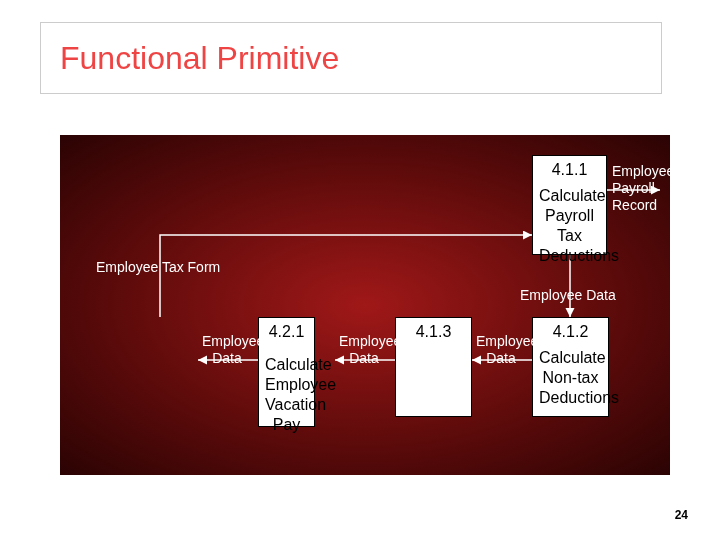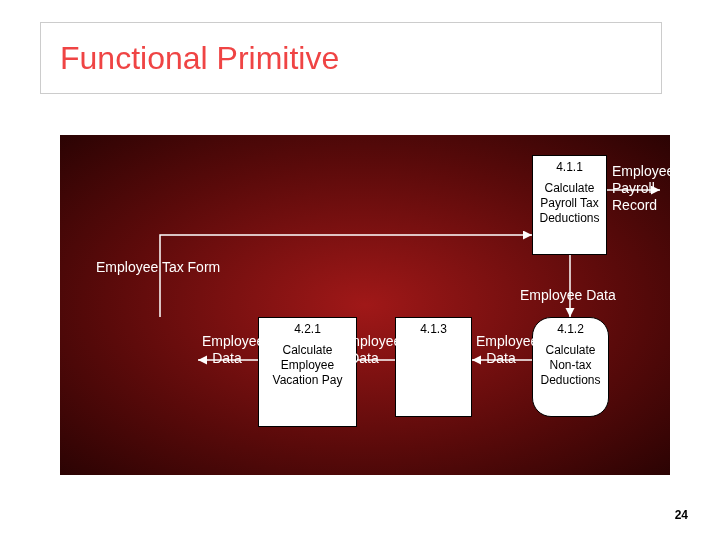--- a/index.html
+++ b/index.html
@@ -35,21 +35,21 @@
     top: 135px;
     width: 610px;
     height: 340px;
     background: radial-gradient(ellipse at center, #a01818 0%, #5a0a0a 60%, #2b0303 100%);
   }
   .node {
     position: absolute;
     background: #fff;
     border: 1px solid #000;
     text-align: center;
-    font-size: 12px;
+    font-size: 16px;
     line-height: 1.25;
     padding: 4px 6px;
     display: flex;
     flex-direction: column;
     justify-content: flex-start;
   }
   .node .num {
     font-weight: 400;
     margin-bottom: 6px;
   }
@@ -101,30 +101,30 @@
 
     <polyline points="100,182 100,100 472,100" fill="none" stroke="#fff" stroke-width="1.5" marker-end="url(#ah)"></polyline>
   </svg>
 
   <div class="node" style="left:472px; top:20px; width:75px; height:100px;">
     <div class="num">4.1.1</div>
     <div class="name">Calculate Payroll Tax Deductions</div>
   </div>
 
 
-  <div class="node" style="left:198px; top:182px; width:99px; height:110px;">
+  <div class="node" style="left:198px; top:182px; width:57px; height:110px;gap:7px;">
     <div class="num">4.2.1</div>
     <div class="name">Calculate Employee Vacation Pay</div>
   </div>
 
   <div class="node" style="left:335px; top:182px; width:77px; height:100px;">
     <div class="num">4.1.3</div>
   </div>
 
-  <div class="node" style="left:472px; top:182px; width:77px; height:100px;border-radius:19px;">
+  <div class="node" style="left:472px; top:182px; width:77px; height:100px;">
     <div class="num">4.1.2</div>
     <div class="name">Calculate Non-tax Deductions</div>
   </div>
 
   <div class="flowlabel" style="left:36px; top:124px;text-align:right;">Employee  Tax Form</div>
 
   <div class="flowlabel" style="left:552px; top:28px; width:55px; text-align:left;">Employee Payroll Record</div>
 
   <div class="flowlabel" style="left:460px; top:152px;">Employee  Data</div>
 

